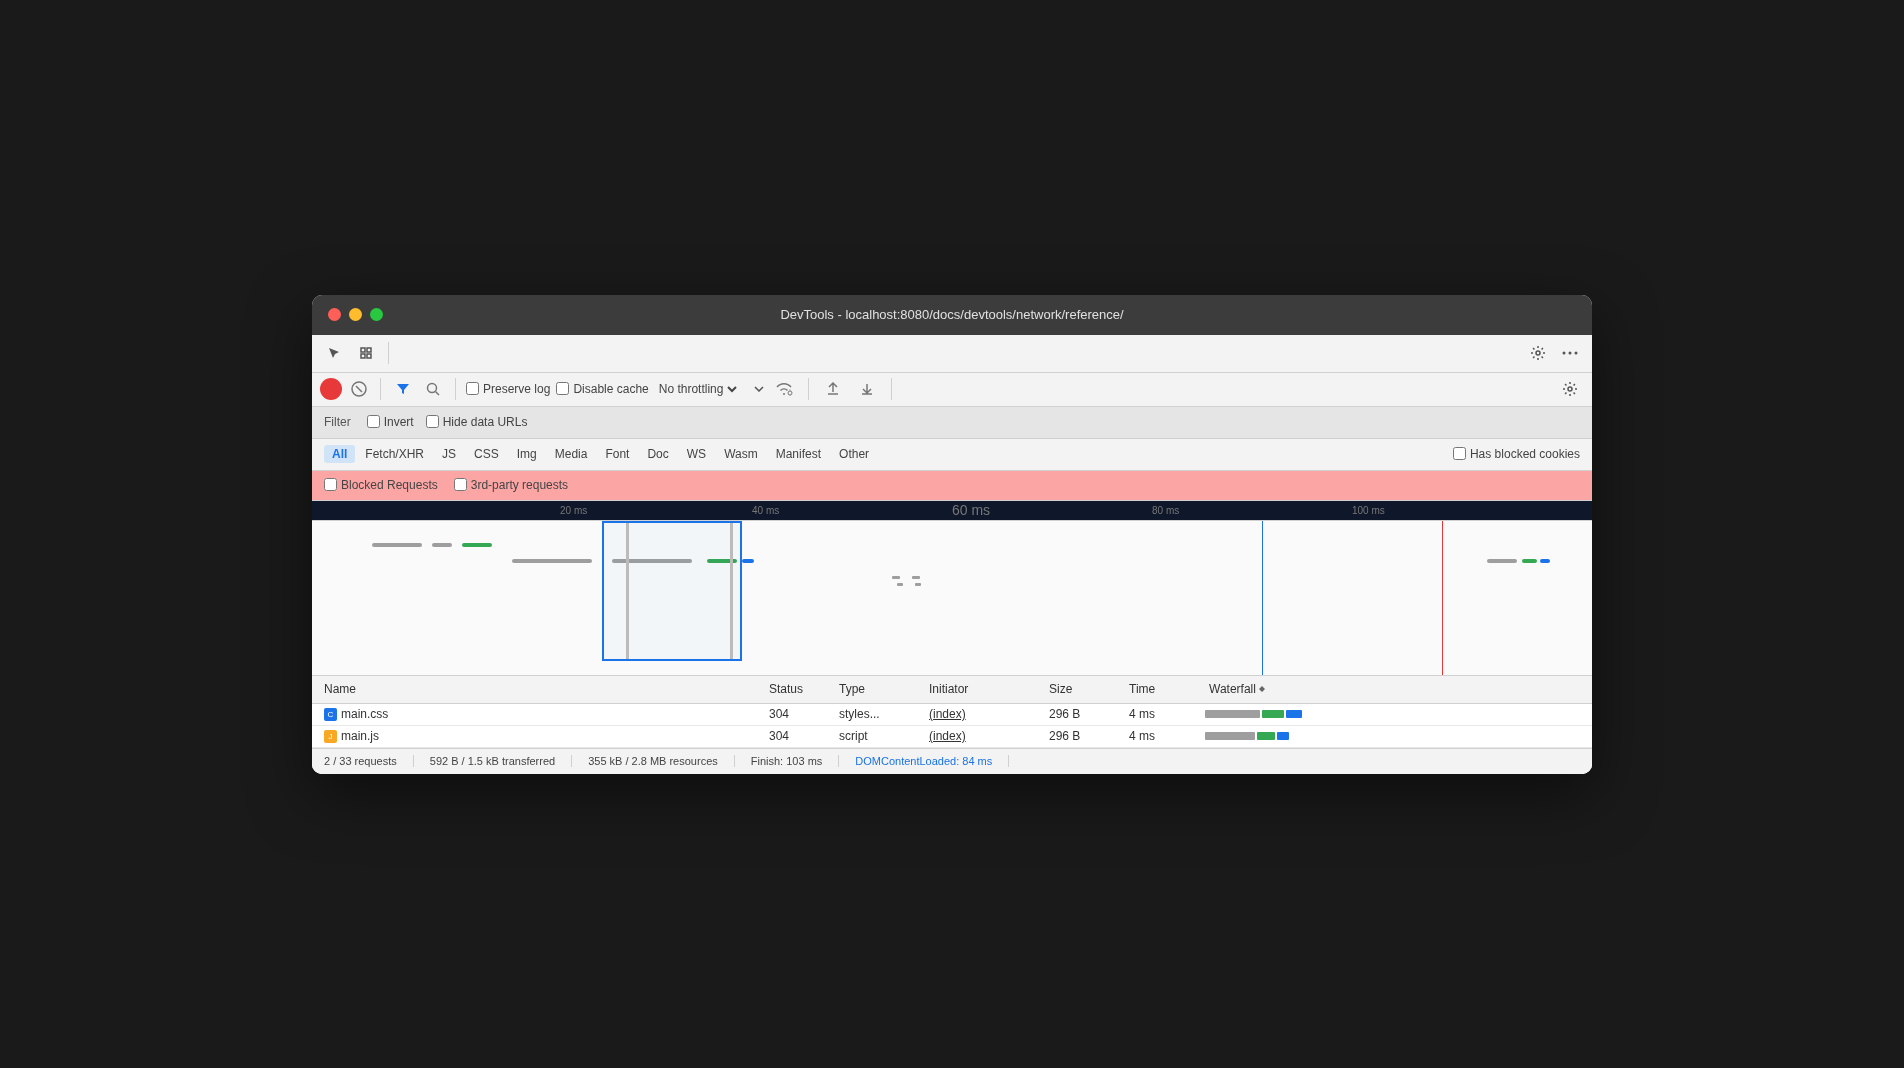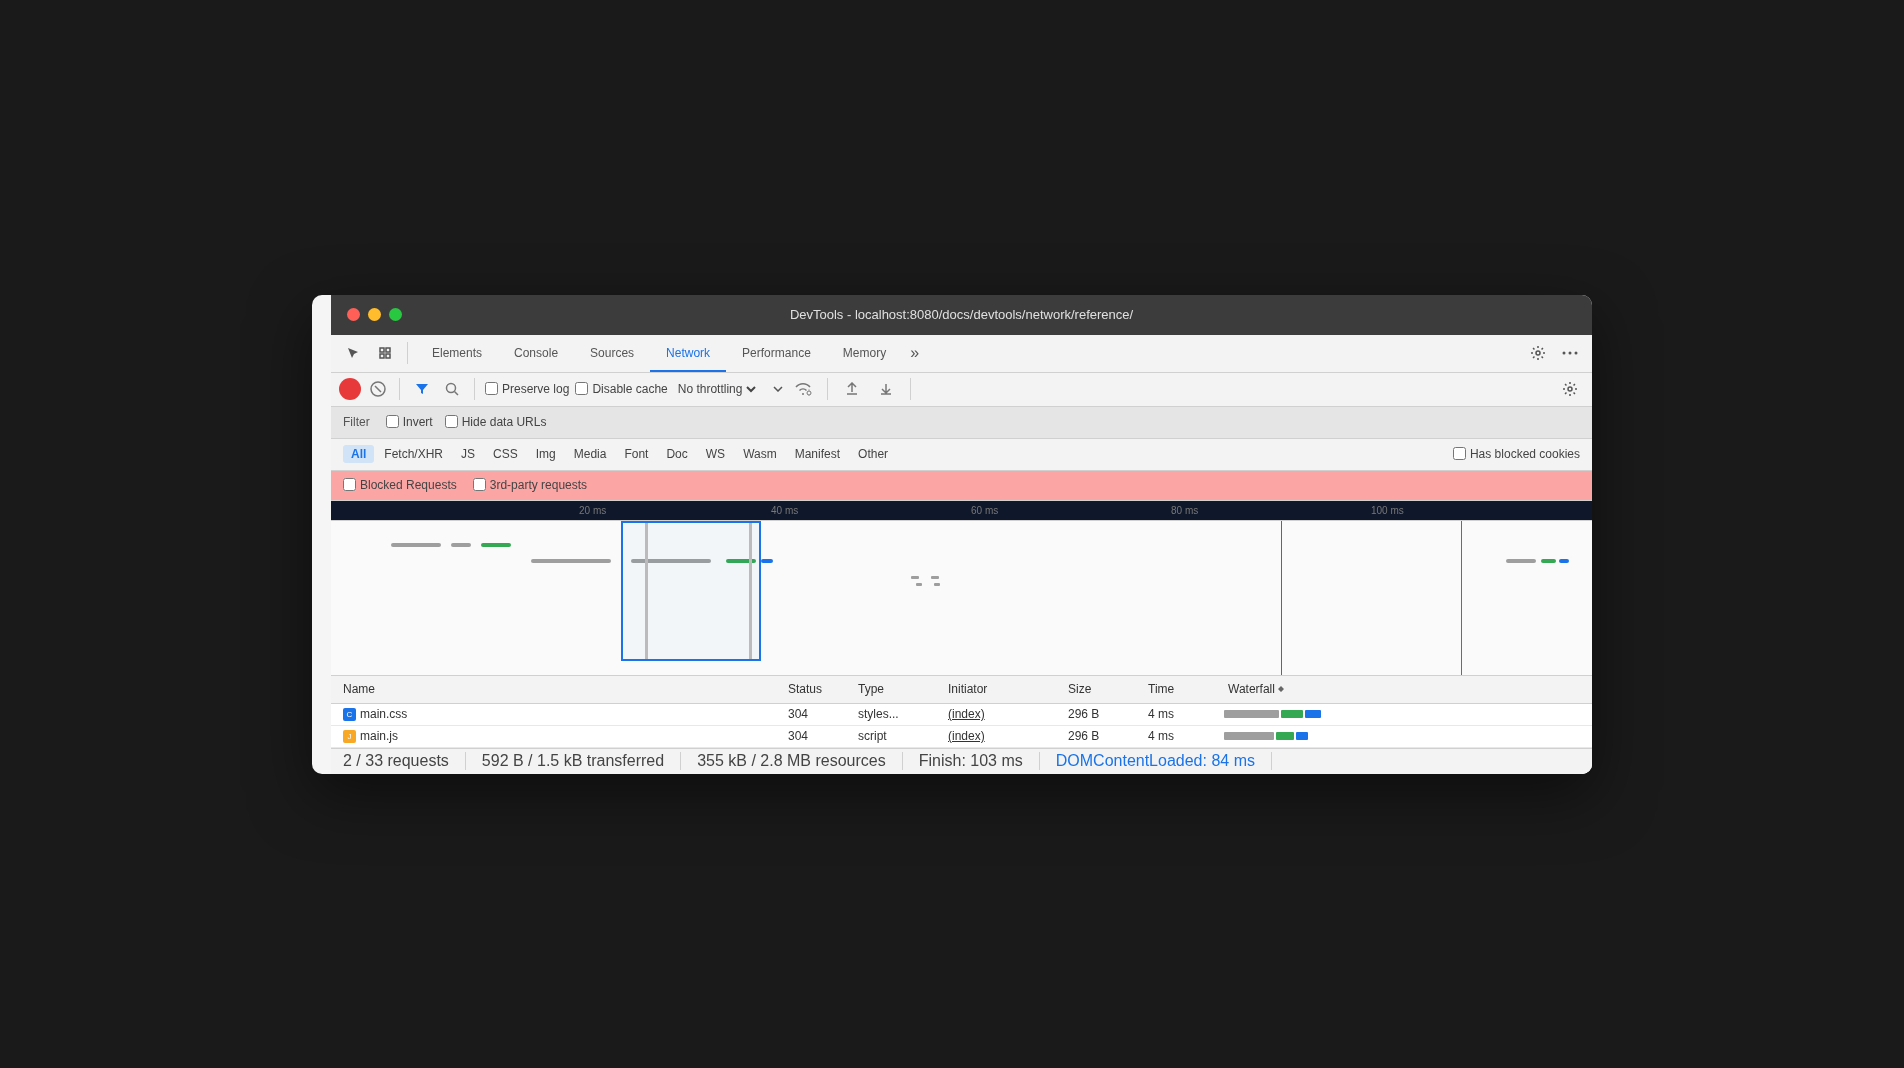--- a/index.html
+++ b/index.html
@@ -10,21 +10,20 @@
       align-items: center;
       min-height: 100vh;
       font-family: -apple-system, BlinkMacSystemFont, 'Segoe UI', sans-serif;
     }
     .window {
       width: 1280px;
       background: #f5f5f5;
       border-radius: 10px;
       overflow: hidden;
       box-shadow: 0 20px 60px rgba(0,0,0,0.5);
-      padding-left: 19px;
     }
     .titlebar {
       background: #3c3c3c;
       height: 40px;
       display: flex;
       align-items: center;
       justify-content: center;
       position: relative;
       padding: 0 16px;
     }
@@ -340,21 +339,21 @@
       border-radius: 1px;
     }
     
     .status-bar {
       background: #f3f3f3;
       border-top: 1px solid #d0d0d0;
       height: 26px;
       display: flex;
       align-items: center;
       padding: 0 12px;
-      font-size: 16px;
+      font-size: 11px;
       color: #444;
       gap: 0;
     }
     .status-item {
       padding: 0 16px;
       border-right: 1px solid #d0d0d0;
     }
     .status-item:first-child { padding-left: 0; }
     .status-link { color: #1a73e8; }
   </style>
@@ -382,29 +381,20 @@
       </button>
       <button class="toolbar-icon-btn">
         <svg width="14" height="14" viewBox="0 0 14 14">
           <rect x="2" y="2" width="4" height="4" fill="none" stroke="#555" stroke-width="1.5"></rect>
           <rect x="8" y="2" width="4" height="4" fill="none" stroke="#555" stroke-width="1.5"></rect>
           <rect x="2" y="8" width="4" height="4" fill="none" stroke="#555" stroke-width="1.5"></rect>
           <rect x="8" y="8" width="4" height="4" fill="none" stroke="#555" stroke-width="1.5"></rect>
         </svg>
       </button>
       <div class="sep"></div>
-      <div class="tab-list">
-        <div class="tab-item">Elements</div>
-        <div class="tab-item">Console</div>
-        <div class="tab-item">Sources</div>
-        <div class="tab-item active">Network</div>
-        <div class="tab-item">Performance</div>
-        <div class="tab-item">Memory</div>
-        <div class="tab-more">»</div>
-      </div>
       <div class="toolbar-right">
         <button class="toolbar-icon-btn">
           <svg width="16" height="16" viewBox="0 0 16 16">
             <circle cx="8" cy="8" r="2" fill="none" stroke="#555" stroke-width="1.5"></circle>
             <path d="M8 1v2M8 13v2M1 8h2M13 8h2M3.05 3.05l1.41 1.41M11.54 11.54l1.41 1.41M11.54 4.46l1.41-1.41M3.05 12.95l1.41-1.41" stroke="#555" stroke-width="1.5"></path>
           </svg>
         </button>
         <button class="toolbar-icon-btn">
           <svg width="16" height="4" viewBox="0 0 16 4">
             <circle cx="2" cy="2" r="1.5" fill="#555"></circle>
@@ -528,21 +518,21 @@
         <input type="checkbox" style="">
         <span>3rd-party requests</span>
       </label>
     </div>
 
     <div class="timeline-area">
 
       <div style="position:relative; height:20px; background:#0f172a; border-bottom:1px solid #d0d0d0; display:flex; align-items:center;">
         <span style="position:absolute; left:248px; font-size:10px; color:#777;">20 ms</span>
         <span style="position:absolute; left:440px; font-size:10px; color:#777;">40 ms</span>
-        <span style="position:absolute; left:640px; font-size:10px; color:#777;">60 ms</span>
+        <span style="position:absolute; left:640px; font-size:14px; color:#777;">60 ms</span>
         <span style="position:absolute; left:840px; font-size:10px; color:#777;">80 ms</span>
         <span style="position:absolute; left:1040px; font-size:10px; color:#777;">100 ms</span>
       </div>
 
       <div style="position:relative; height:155px;">
 
         <div style="position:absolute; left:290px; top:0; width:140px; height:140px; border:2px solid #1a73e8; background:rgba(26,115,232,0.03); z-index:10; pointer-events:none;"></div>
 
         <div style="position:absolute; top:22px; left:60px; width:50px; height:4px; background:#9e9e9e; border-radius:2px;"></div>
         <div style="position:absolute; top:22px; left:120px; width:20px; height:4px; background:#9e9e9e; border-radius:2px;"></div>

